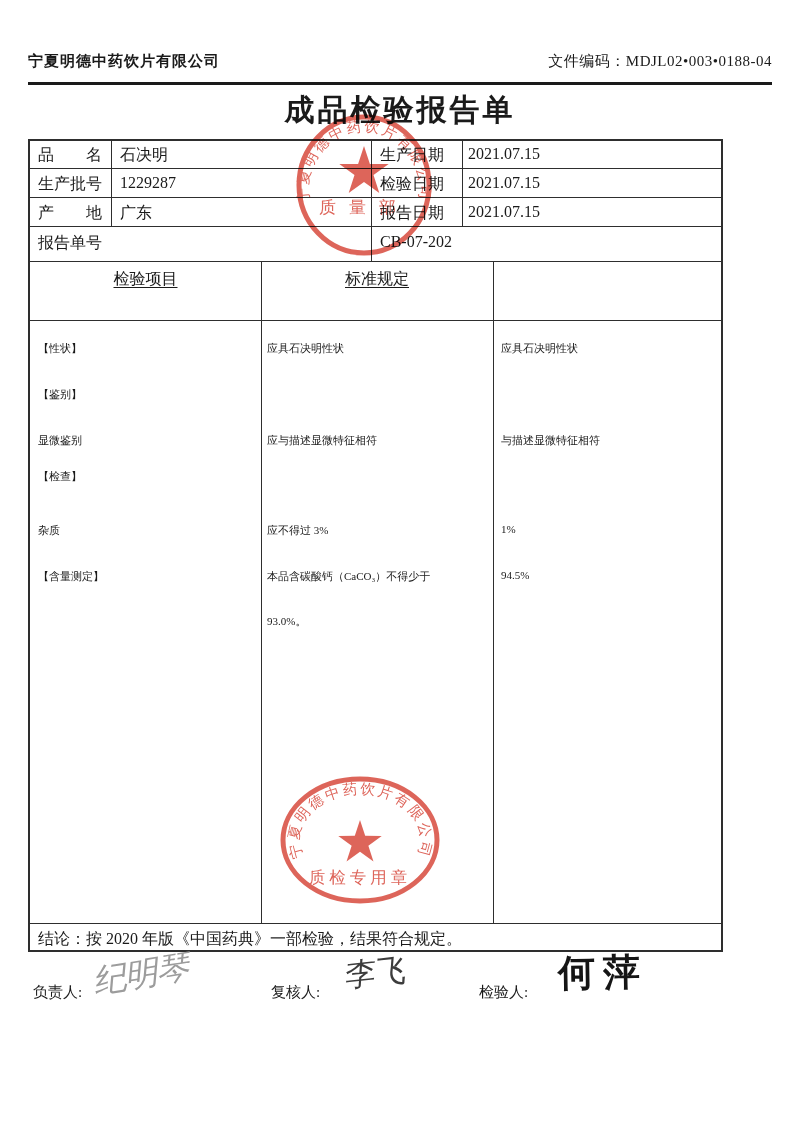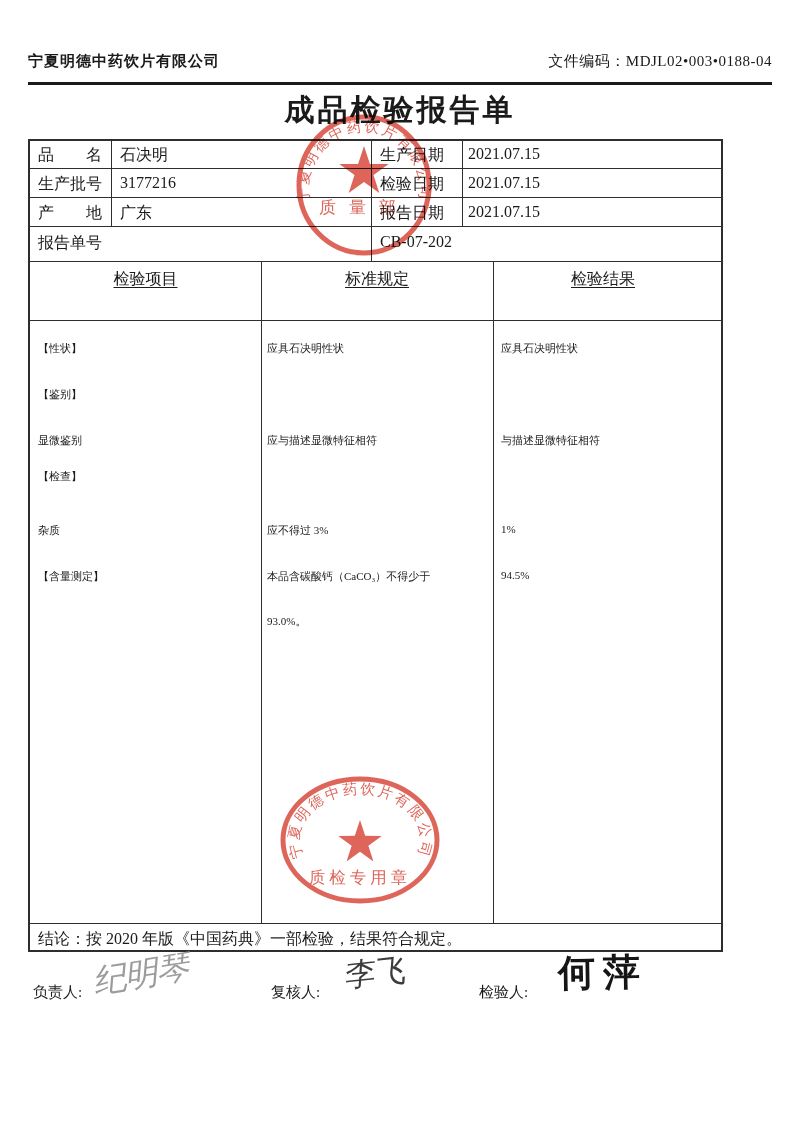--- a/index.html
+++ b/index.html
@@ -70,35 +70,34 @@
     <div class="vl" style="left:432px;top:0;height:85px"></div>
     <div class="vl" style="left:231px;top:120px;height:662px"></div>
     <div class="vl" style="left:463px;top:120px;height:662px"></div>
 
     <span class="cellline" style="left:8px;top:4px">品　　名</span>
     <span class="cellline" style="left:90px;top:4px">石决明</span>
     <span class="cellline" style="left:350px;top:4px">生产日期</span>
     <span class="cellline" style="left:438px;top:4px">2021.07.15</span>
 
     <span class="cellline" style="left:8px;top:33px">生产批号</span>
-    <span class="cellline" style="left:90px;top:33px">3177216</span>
+    <span class="cellline" style="left:90px;top:33px">1229287</span>
     <span class="cellline" style="left:350px;top:33px">检验日期</span>
     <span class="cellline" style="left:438px;top:33px">2021.07.15</span>
 
     <span class="cellline" style="left:8px;top:62px">产　　地</span>
     <span class="cellline" style="left:90px;top:62px">广东</span>
     <span class="cellline" style="left:350px;top:62px">报告日期</span>
     <span class="cellline" style="left:438px;top:62px">2021.07.15</span>
 
     <span class="cellline" style="left:8px;top:92px">报告单号</span>
     <span class="cellline" style="left:350px;top:92px">CB-07-202</span>
 
     <div class="colhead" style="left:231px;width:232px"><span>标准规定</span></div>
     <div class="colhead" style="left:0;width:231px"><span>检验项目</span></div>
-    <div class="colhead" style="left:463px;width:220px"><span>检验结果</span></div>
 
     <span class="cl c1 s0">【性状】</span>
     <span class="cl c1 s1">【鉴别】</span>
     <span class="cl c1 s2">显微鉴别</span>
     <span class="cl c1 s3">【检查】</span>
     <span class="cl c1 s4">杂质</span>
     <span class="cl c1 s5">【含量测定】</span>
 
     <span class="cl c2 s0">应具石决明性状</span>
     <span class="cl c2 s2">应与描述显微特征相符</span>

